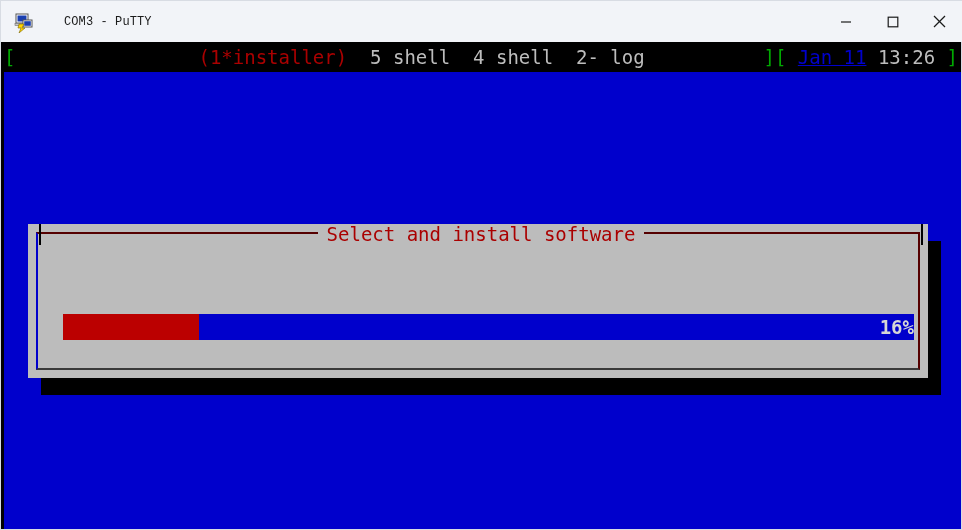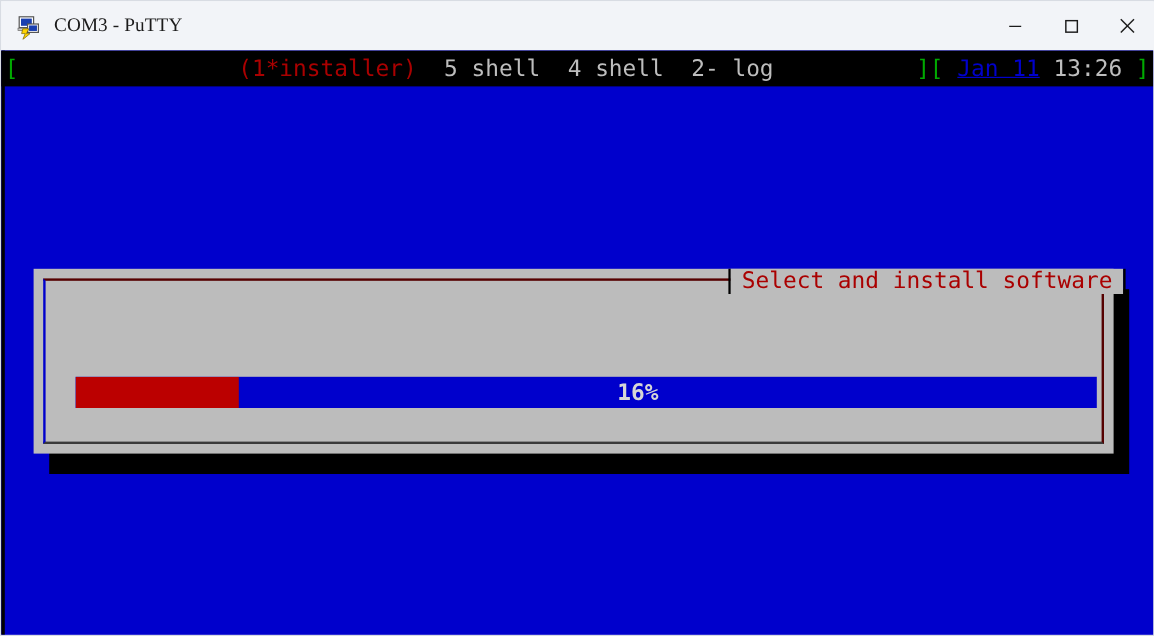--- a/index.html
+++ b/index.html
@@ -32,23 +32,23 @@
     display: flex;
     align-items: center;
   }
   #app-icon {
     width: 22px; height: 22px;
     margin-left: 12px;
     position: relative;
     flex: none;
   }
   #title-text {
-    margin-left: 10px;
-    font-family: Liberation Serif, serif;
-    font-size: 16px;
+    margin-left: 29px;
+    font-family: Liberation Mono, monospace;
+    font-size: 12px;
     color: #1b1b1b;
     letter-spacing: 0.1px;
     white-space: nowrap;
   }
   #winbuttons {
     position: absolute;
     right: 0; top: 0;
     height: 41px;
     display: flex;
   }
@@ -129,27 +129,27 @@
     width: 884px;
     height: 138px;
     box-sizing: border-box;
     border-top: 2px solid #550000;
     border-left: 2px solid #0000cc;
     border-right: 2px solid #550000;
     border-bottom: 2px solid #3a3a3a;
   }
   #dialog-title-strip {
     position: absolute;
-    left: 16px;
+    left: 1px;
     top: -10px;
     width: 884px;
     height: 21px;
     display: flex;
     align-items: center;
-    justify-content: flex-end;
+    justify-content: space-between;
     pointer-events: none;
   }
   #title-sep-left, #title-sep-right {
     width: 2px;
     height: 21px;
     background: #000000;
   }
   #dialog-title {
     background: #bcbcbc;
     color: #aa0000;
@@ -175,27 +175,26 @@
     left: 0; top: 0;
     height: 26px;
     background: #bb0000;
   }
   #progress-label {
     position: absolute;
     left: 0; top: 0;
     width: 851px;
     height: 26px;
     line-height: 26px;
-    text-align: center;
+    text-align: right;
     font-family: "DejaVu Sans Mono", monospace;
     font-size: 19px;
     font-weight: bold;
     color: #d6d6d6;
     white-space: pre;
-    padding-left: 43px;
   }
 
   
   #message-line {
     position: absolute;
     left: 25px;
     top: 125px;
     font-family: "DejaVu Sans Mono", monospace;
     font-size: 20px;
     line-height: 24px;

